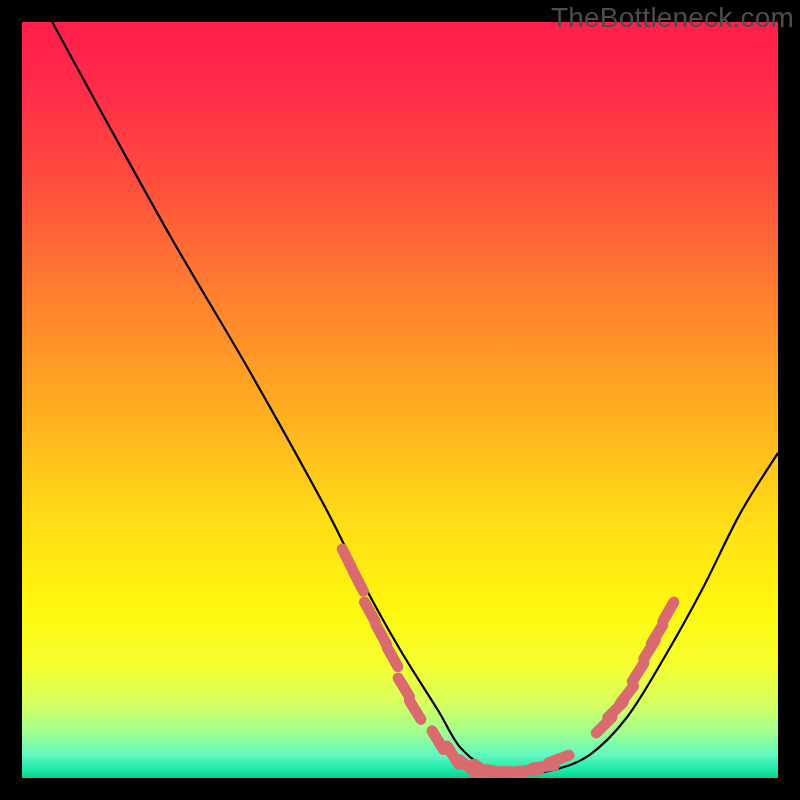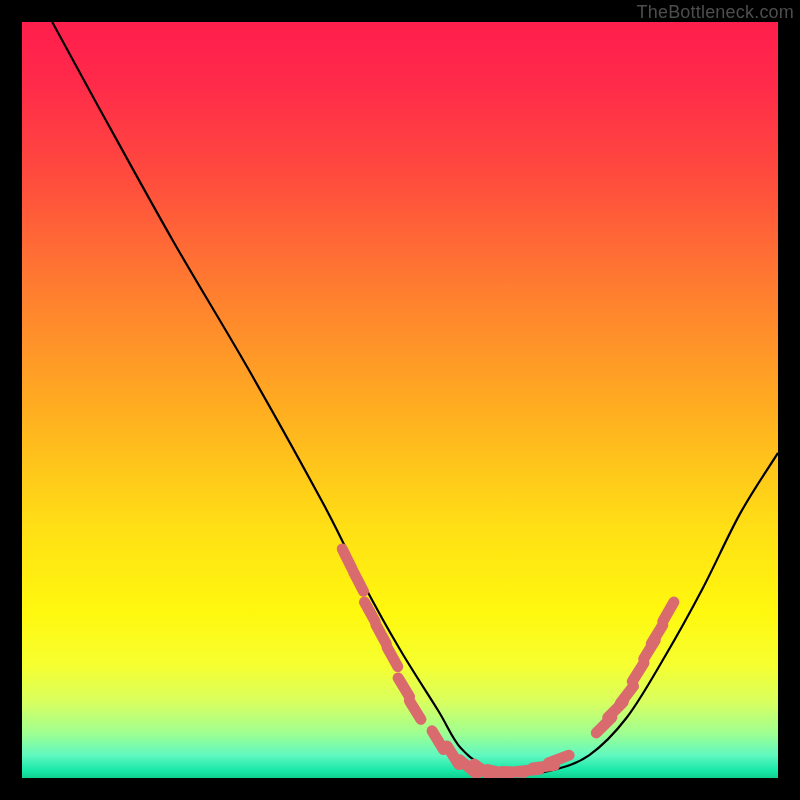--- a/index.html
+++ b/index.html
@@ -40,21 +40,21 @@
       #60f8c0 97%,
       #18e8a8 99%,
       #10d090 100%
     );
   }
   .watermark {
     position: absolute;
     top: 2px;
     right: 6px;
     color: #4d4d4d;
-    font-size: 18px;
+    font-size: 28px;
     letter-spacing: 0.2px;
     z-index: 50;
     user-select: none;
   }
   svg.curve {
     position: absolute;
     left: 22px;
     top: 22px;
     width: 756px;
     height: 756px;

